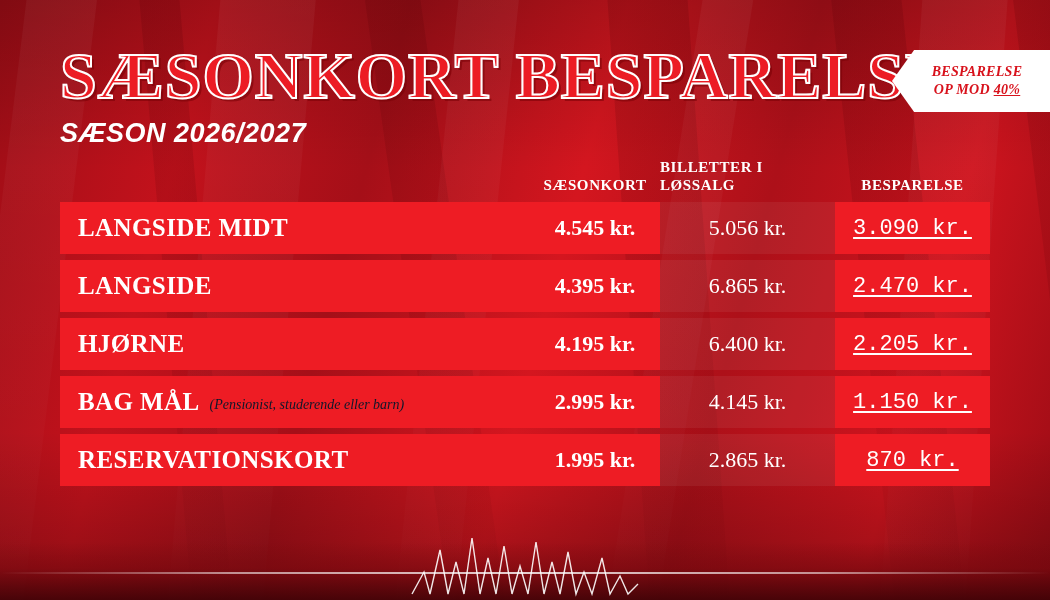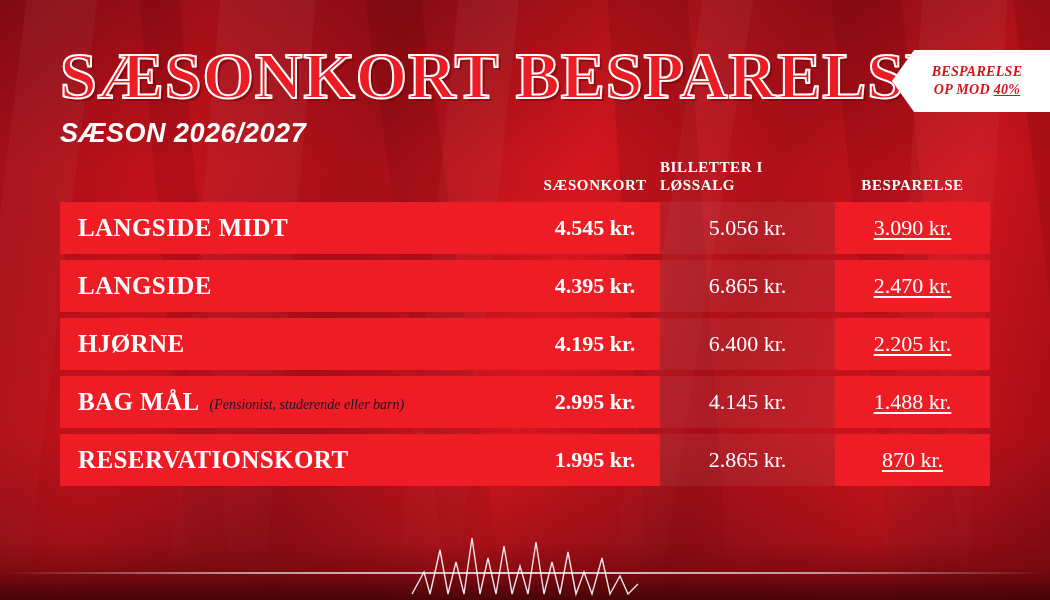--- a/index.html
+++ b/index.html
@@ -204,21 +204,21 @@
     font-size: 22px;
     color: #ffffff;
   }
   .val-reg {
     font-family: "Liberation Serif", serif;
     font-weight: normal;
     font-size: 22px;
     color: #ffffff;
   }
   .val-save {
-    font-family: Liberation Serif, serif;
+    font-family: Liberation Mono, monospace;
     font-weight: normal;
     font-size: 22px;
     color: #ffffff;
     text-decoration: underline;
     text-underline-offset: 3px;
   }
 </style>
 </head>
 <body>
 
@@ -304,21 +304,21 @@
             <span class="name-text">BAG MÅL</span>
             <span class="name-note">(Pensionist, studerende eller barn)</span>
           </div>
           <div class="cell c-season">
             <span class="val-bold">2.995 kr.</span>
           </div>
           <div class="cell c-single">
             <span class="val-reg">4.145 kr.</span>
           </div>
           <div class="cell c-save">
-            <span class="val-save">1.488 kr.</span>
+            <span class="val-save">1.150 kr.</span>
           </div>
         </div>
         <div class="row">
           <div class="cell c-name">
             <span class="name-text">RESERVATIONSKORT</span>
           </div>
           <div class="cell c-season">
             <span class="val-bold">1.995 kr.</span>
           </div>
           <div class="cell c-single">

